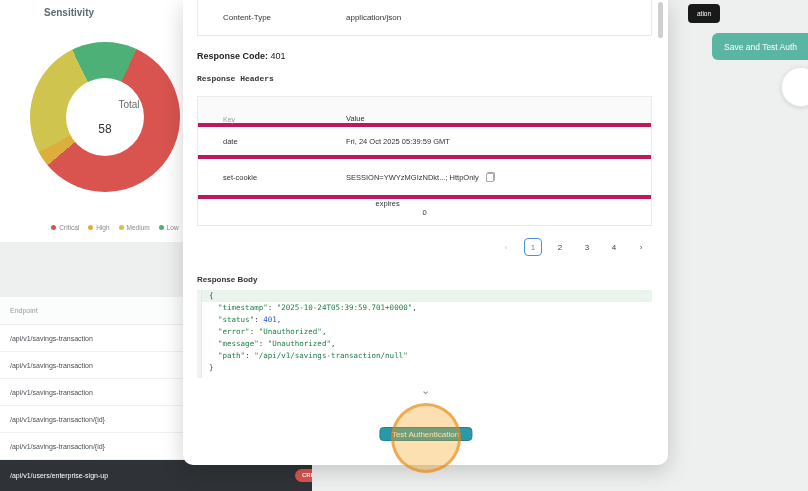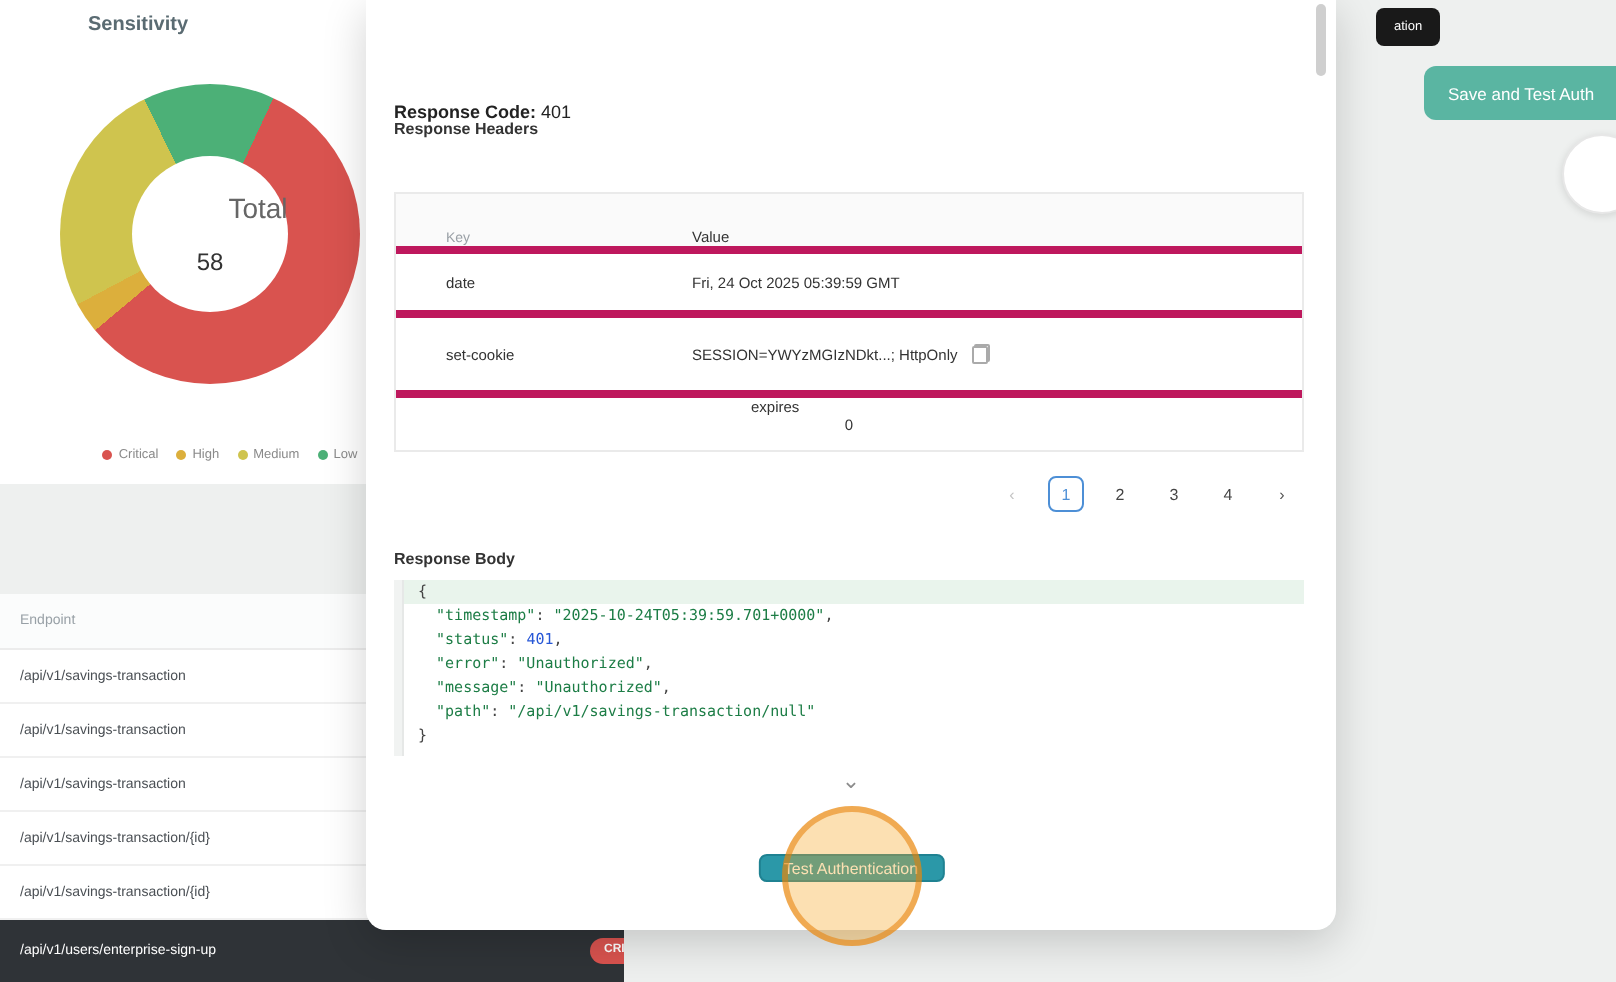--- a/index.html
+++ b/index.html
@@ -6,21 +6,21 @@
   html,body { width:808px; height:491px; }
   body { font-family:"Liberation Sans", sans-serif; background:#eef0ef; overflow:hidden; }
   .viewport { position:relative; width:808px; height:491px; overflow:hidden; }
 
   
   .card-chart { position:absolute; left:0; top:0; width:230px; height:242px; background:#fff; }
   .chart-title { padding-top:7px; text-align:left; font-size:10px; font-weight:bold; color:#5a6b72;padding-left:44px; }
   .donut { position:absolute; left:30px; top:42px; width:150px; height:150px; border-radius:50%; }
   .donut-hole { position:absolute; left:36px; top:36px; width:78px; height:78px; background:#fff; border-radius:50%;
     display:flex; flex-direction:column; align-items:center; justify-content:center; }
-  .total-label { font-size:14px; color:#666;margin-left:48px; }
+  .total-label { font-size:10px; color:#666;margin-left:48px; }
   .total-value { font-size:12px; color:#333; margin-top:12px; }
   .legend { position:absolute; left:0; top:224px; width:230px; display:flex; justify-content:center; gap:9px;
     font-size:6.5px; color:#8a8a8a; }
   .legend-item { display:flex; align-items:center; gap:3px; }
   .legend-dot { width:5px; height:5px; border-radius:50%; background:#ccc; }
 
   
   .endpoint-card { position:absolute; left:0; top:297px; width:312px; height:194px; background:#fff; overflow:hidden; }
   .ep-header { height:28px; line-height:28px; padding-left:10px; color:#98a0a6; font-size:7px; background:#fbfcfc;
     border-bottom:1px solid #ececec; }
@@ -122,27 +122,31 @@
     <div class="ep-row">/api/v1/savings-transaction/{id}</div>
     <div class="ep-row">/api/v1/savings-transaction/{id}</div>
     <div class="ep-row dark">
       <span>/api/v1/users/enterprise-sign-up</span>
       <span class="critical-badge">CRITICAL</span>
     </div>
   </div>
 
   <div class="modal">
 
+    <div class="frag">
+      <span class="frag-key">Content-Type</span>
+      <span class="frag-val">application/json</span>
+    </div>
 
     <div class="resp-code">
       <b>Response Code:</b>
       <span>401</span>
     </div>
 
-    <div class="section-label" style="top:60px;">Response Headers</div>
+    <div class="section-label" style="top:74px;font-family:Liberation Mono, monospace;">Response Headers</div>
 
     <div class="headers-table">
       <div class="ht-row ht-head">
         <span class="ht-key">Key</span>
         <span class="ht-val">Value</span>
       </div>
       <div class="ht-row h-date">
         <span class="ht-key">date</span>
         <span class="ht-val">Fri, 24 Oct 2025 05:39:59 GMT</span>
       </div>

